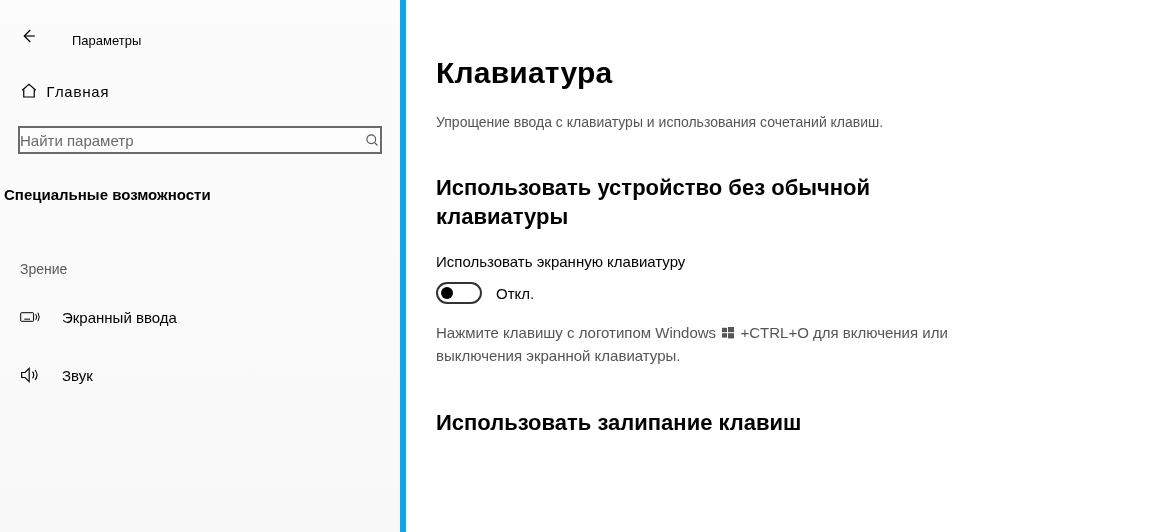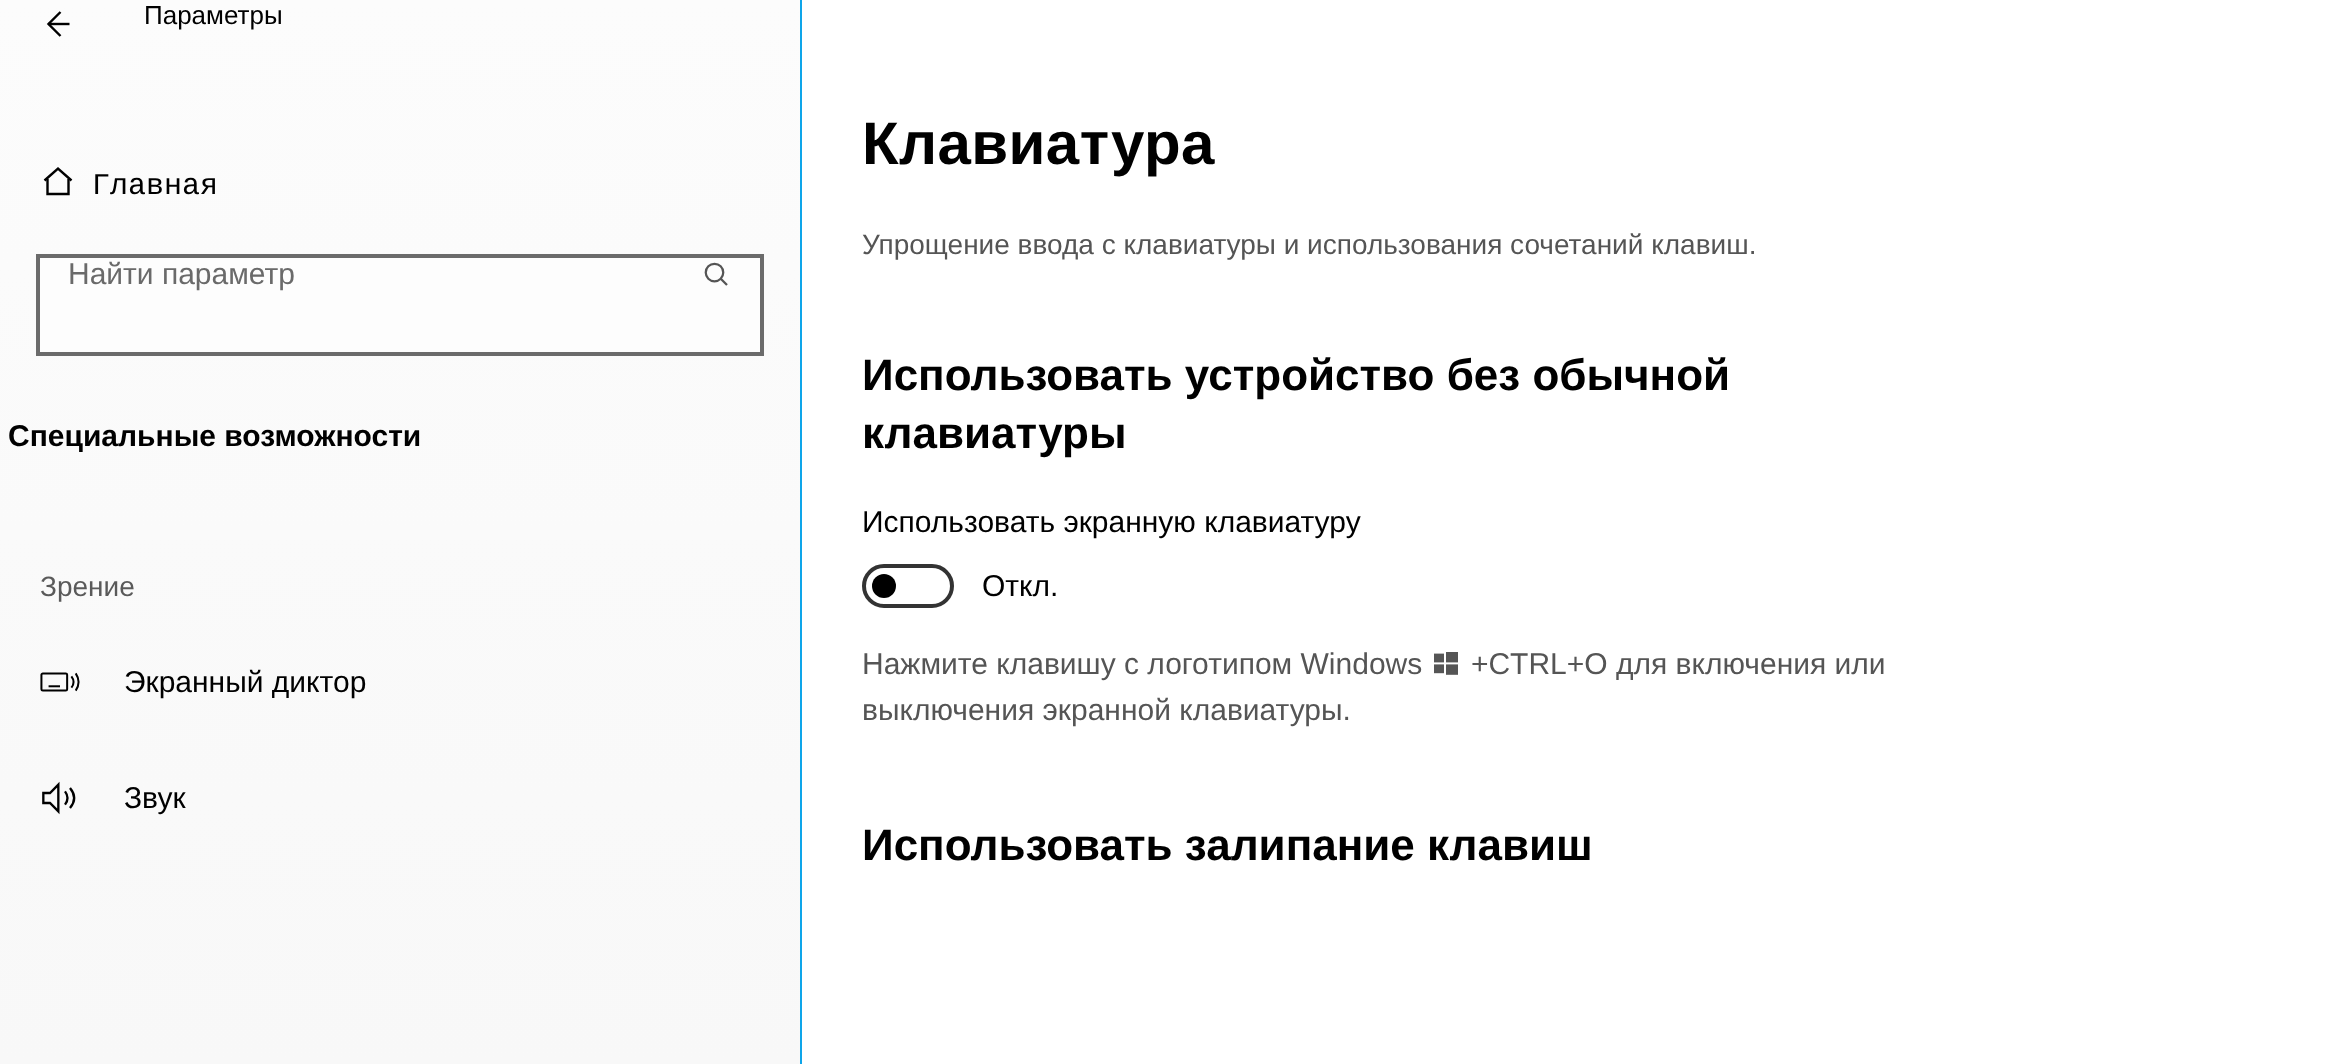--- a/index.html
+++ b/index.html
@@ -15,21 +15,21 @@
     }
     .sidebar {
       width: 400px;
       height: 100%;
       background: linear-gradient(to bottom, #fcfcfc, #f8f8f8);
       display: flex;
       flex-direction: column;
     }
     .topbar {
       display: flex;
-      align-items: flex-start;
+      align-items: flex-end;
       height: 48px;
       padding: 0 16px;
       gap: 32px;
     }
     .back-btn {
       width: 24px;
       height: 24px;
       display: flex;
       align-items: center;
       justify-content: center;
@@ -47,26 +47,26 @@
       gap: 8px;
       cursor: pointer;
       font-family: Liberation Mono, monospace;
     }
     .home-row .label { font-size: 15px; }
     .search-wrap {
       margin: 12px 18px 4px 18px;
     }
     .search-box {
       width: 100%;
-      height: 51px;
+      height: 28px;
       border: 2px solid #6b6b6b;
       background: #fdfdfd;
       display: flex;
-      align-items: flex-start;
-      padding: 0 14px;
+      align-items: center;
+      padding: 0 0;
     }
     .search-input {
       flex: 1;
       border: none;
       outline: none;
       background: transparent;
       font-size: 15px;
       color: #333;
       font-style: normal;
       font-family: inherit;
@@ -98,21 +98,21 @@
     }
     .nav-item .icon-slot {
       width: 20px; height: 20px;
       display:flex;align-items:center;justify-content:center;
     }
     .nav-item .label { font-size: 15px; }
 
     .content {
       flex: 1;
       padding: 56px 40px 0 30px;
-      border-left: 1px solid #0ea5e9;
+      border-left: 6px solid #0ea5e9;
       position: relative;
     }
     h1.page-title {
       font-size: 30px;
       font-weight: 600;
       margin-bottom: 24px;
       letter-spacing: 0.2px;
     }
     .page-subtitle {
       font-size: 14px;
@@ -214,21 +214,21 @@
   <div class="section-label">Зрение</div>
   <div class="nav-item">
     <span class="icon-slot">
       <svg width="20" height="18" viewBox="0 0 28 20" fill="none" stroke="#000" stroke-width="1.4">
           <rect x="1" y="4" width="18" height="12" rx="1"></rect>
           <path d="M6 13 h8"></path>
           <path d="M22 6 q3 4 0 8"></path>
           <path d="M25 4 q4 6 0 12"></path>
         </svg>
     </span>
-    <span class="label">Экранный диктор</span>
+    <span class="label">Экранный ввода</span>
   </div>
 
   <div class="nav-item">
     <span class="icon-slot">
       <svg width="20" height="18" viewBox="0 0 24 20" fill="none" stroke="#000" stroke-width="1.4">
           <path d="M2 7 h4 l5 -5 v16 l-5 -5 h-4 z"></path>
           <path d="M15 6 q3 4 0 8"></path>
           <path d="M18 4 q5 6 0 12"></path>
         </svg>
     </span>

